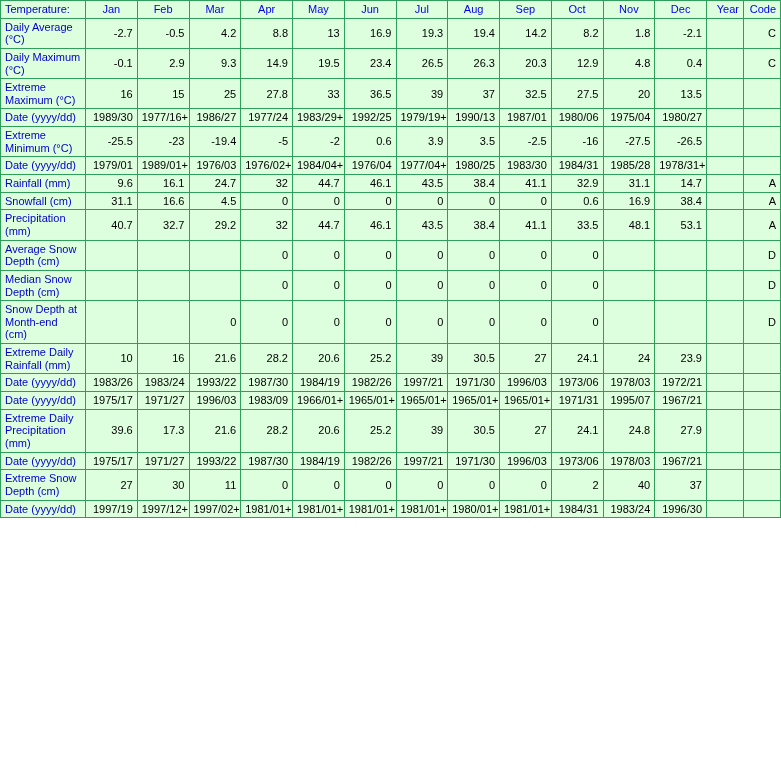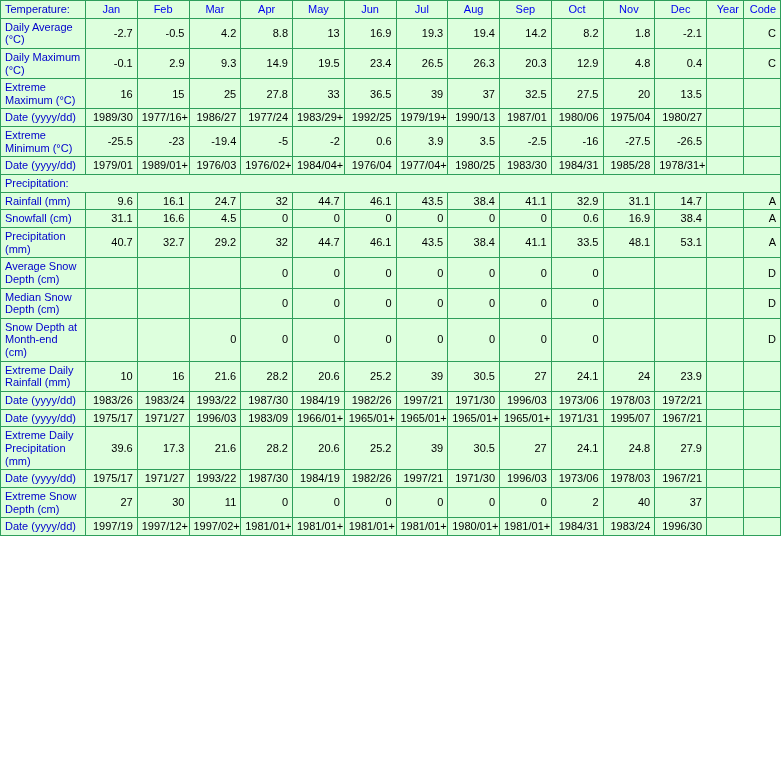--- a/index.html
+++ b/index.html
@@ -186,23 +186,20 @@
         <td class="val datecell">1977/04+</td>
         <td class="val datecell">1980/25</td>
         <td class="val datecell">1983/30</td>
         <td class="val datecell">1984/31</td>
         <td class="val datecell bold">1985/28</td>
         <td class="val datecell">1978/31+</td>
         <td class="year"></td>
         <td class="code"></td>
       </tr>
       <tr>
-        <td class="section" colspan="15">Precipitation:</td>
-      </tr>
-      <tr>
         <td class="rowlabel">Rainfall (mm)</td>
         <td class="val">9.6</td>
         <td class="val">16.1</td>
         <td class="val">24.7</td>
         <td class="val">32</td>
         <td class="val">44.7</td>
         <td class="val">46.1</td>
         <td class="val">43.5</td>
         <td class="val">38.4</td>
         <td class="val">41.1</td>

